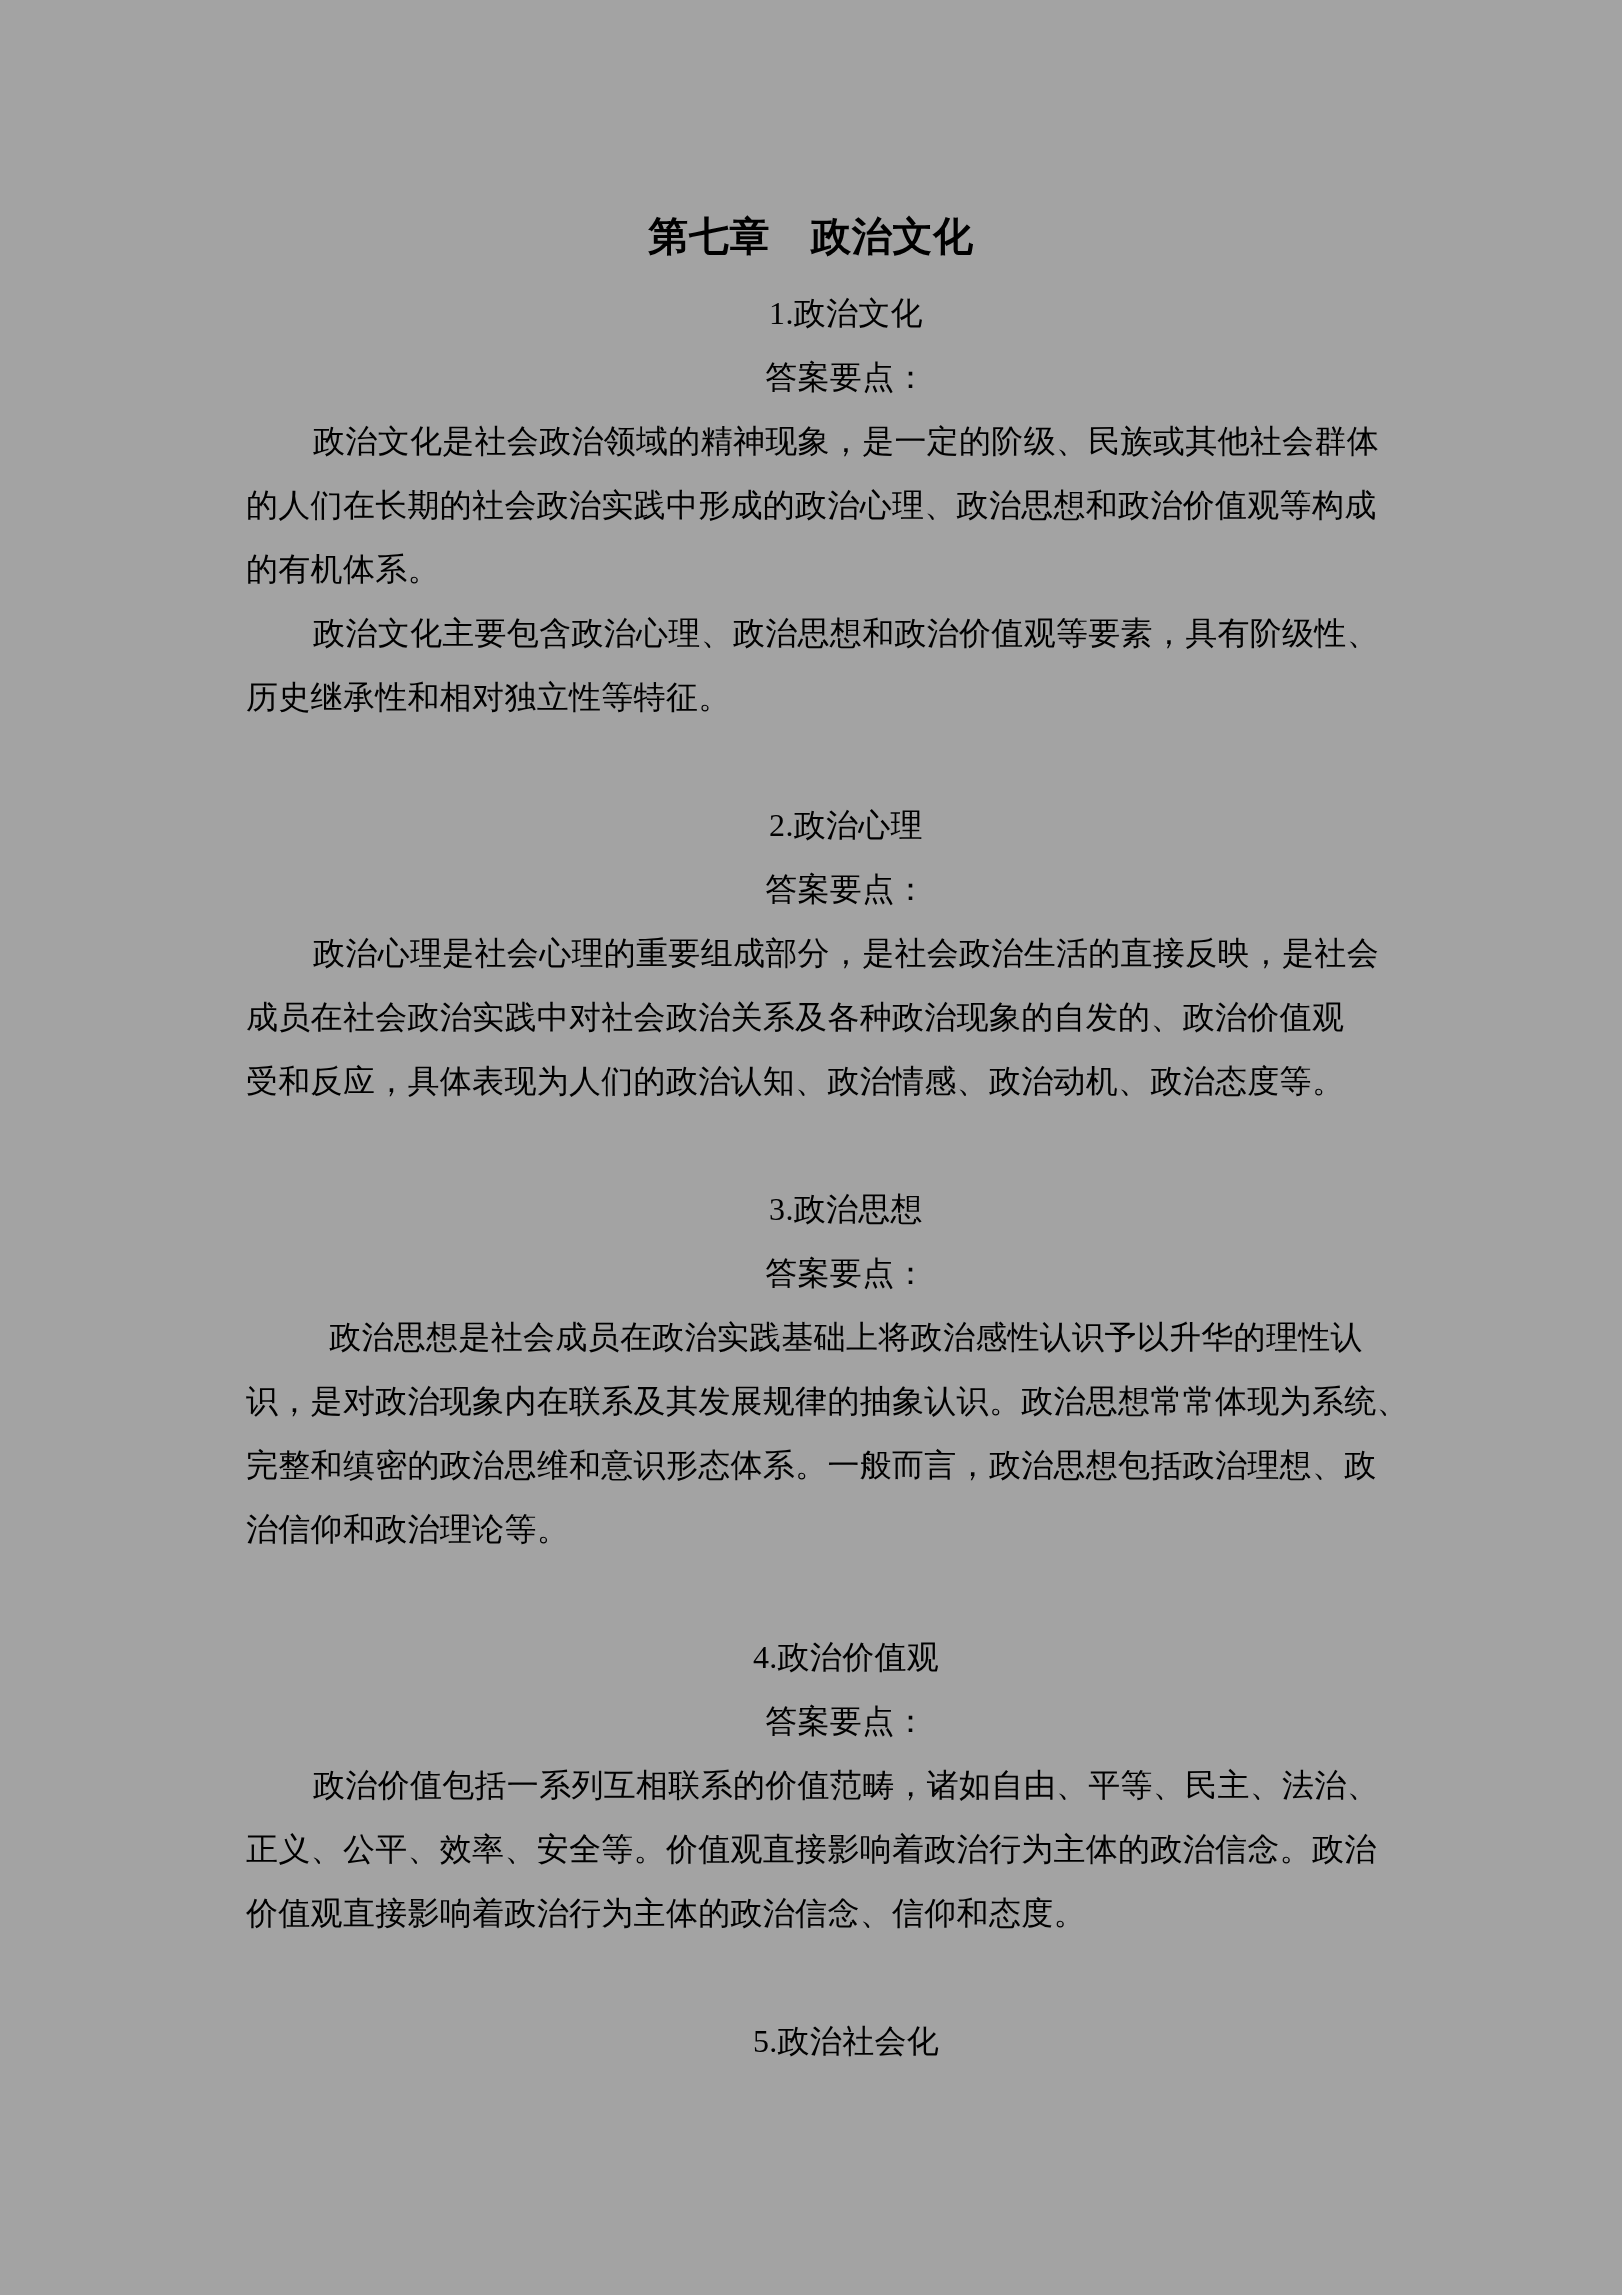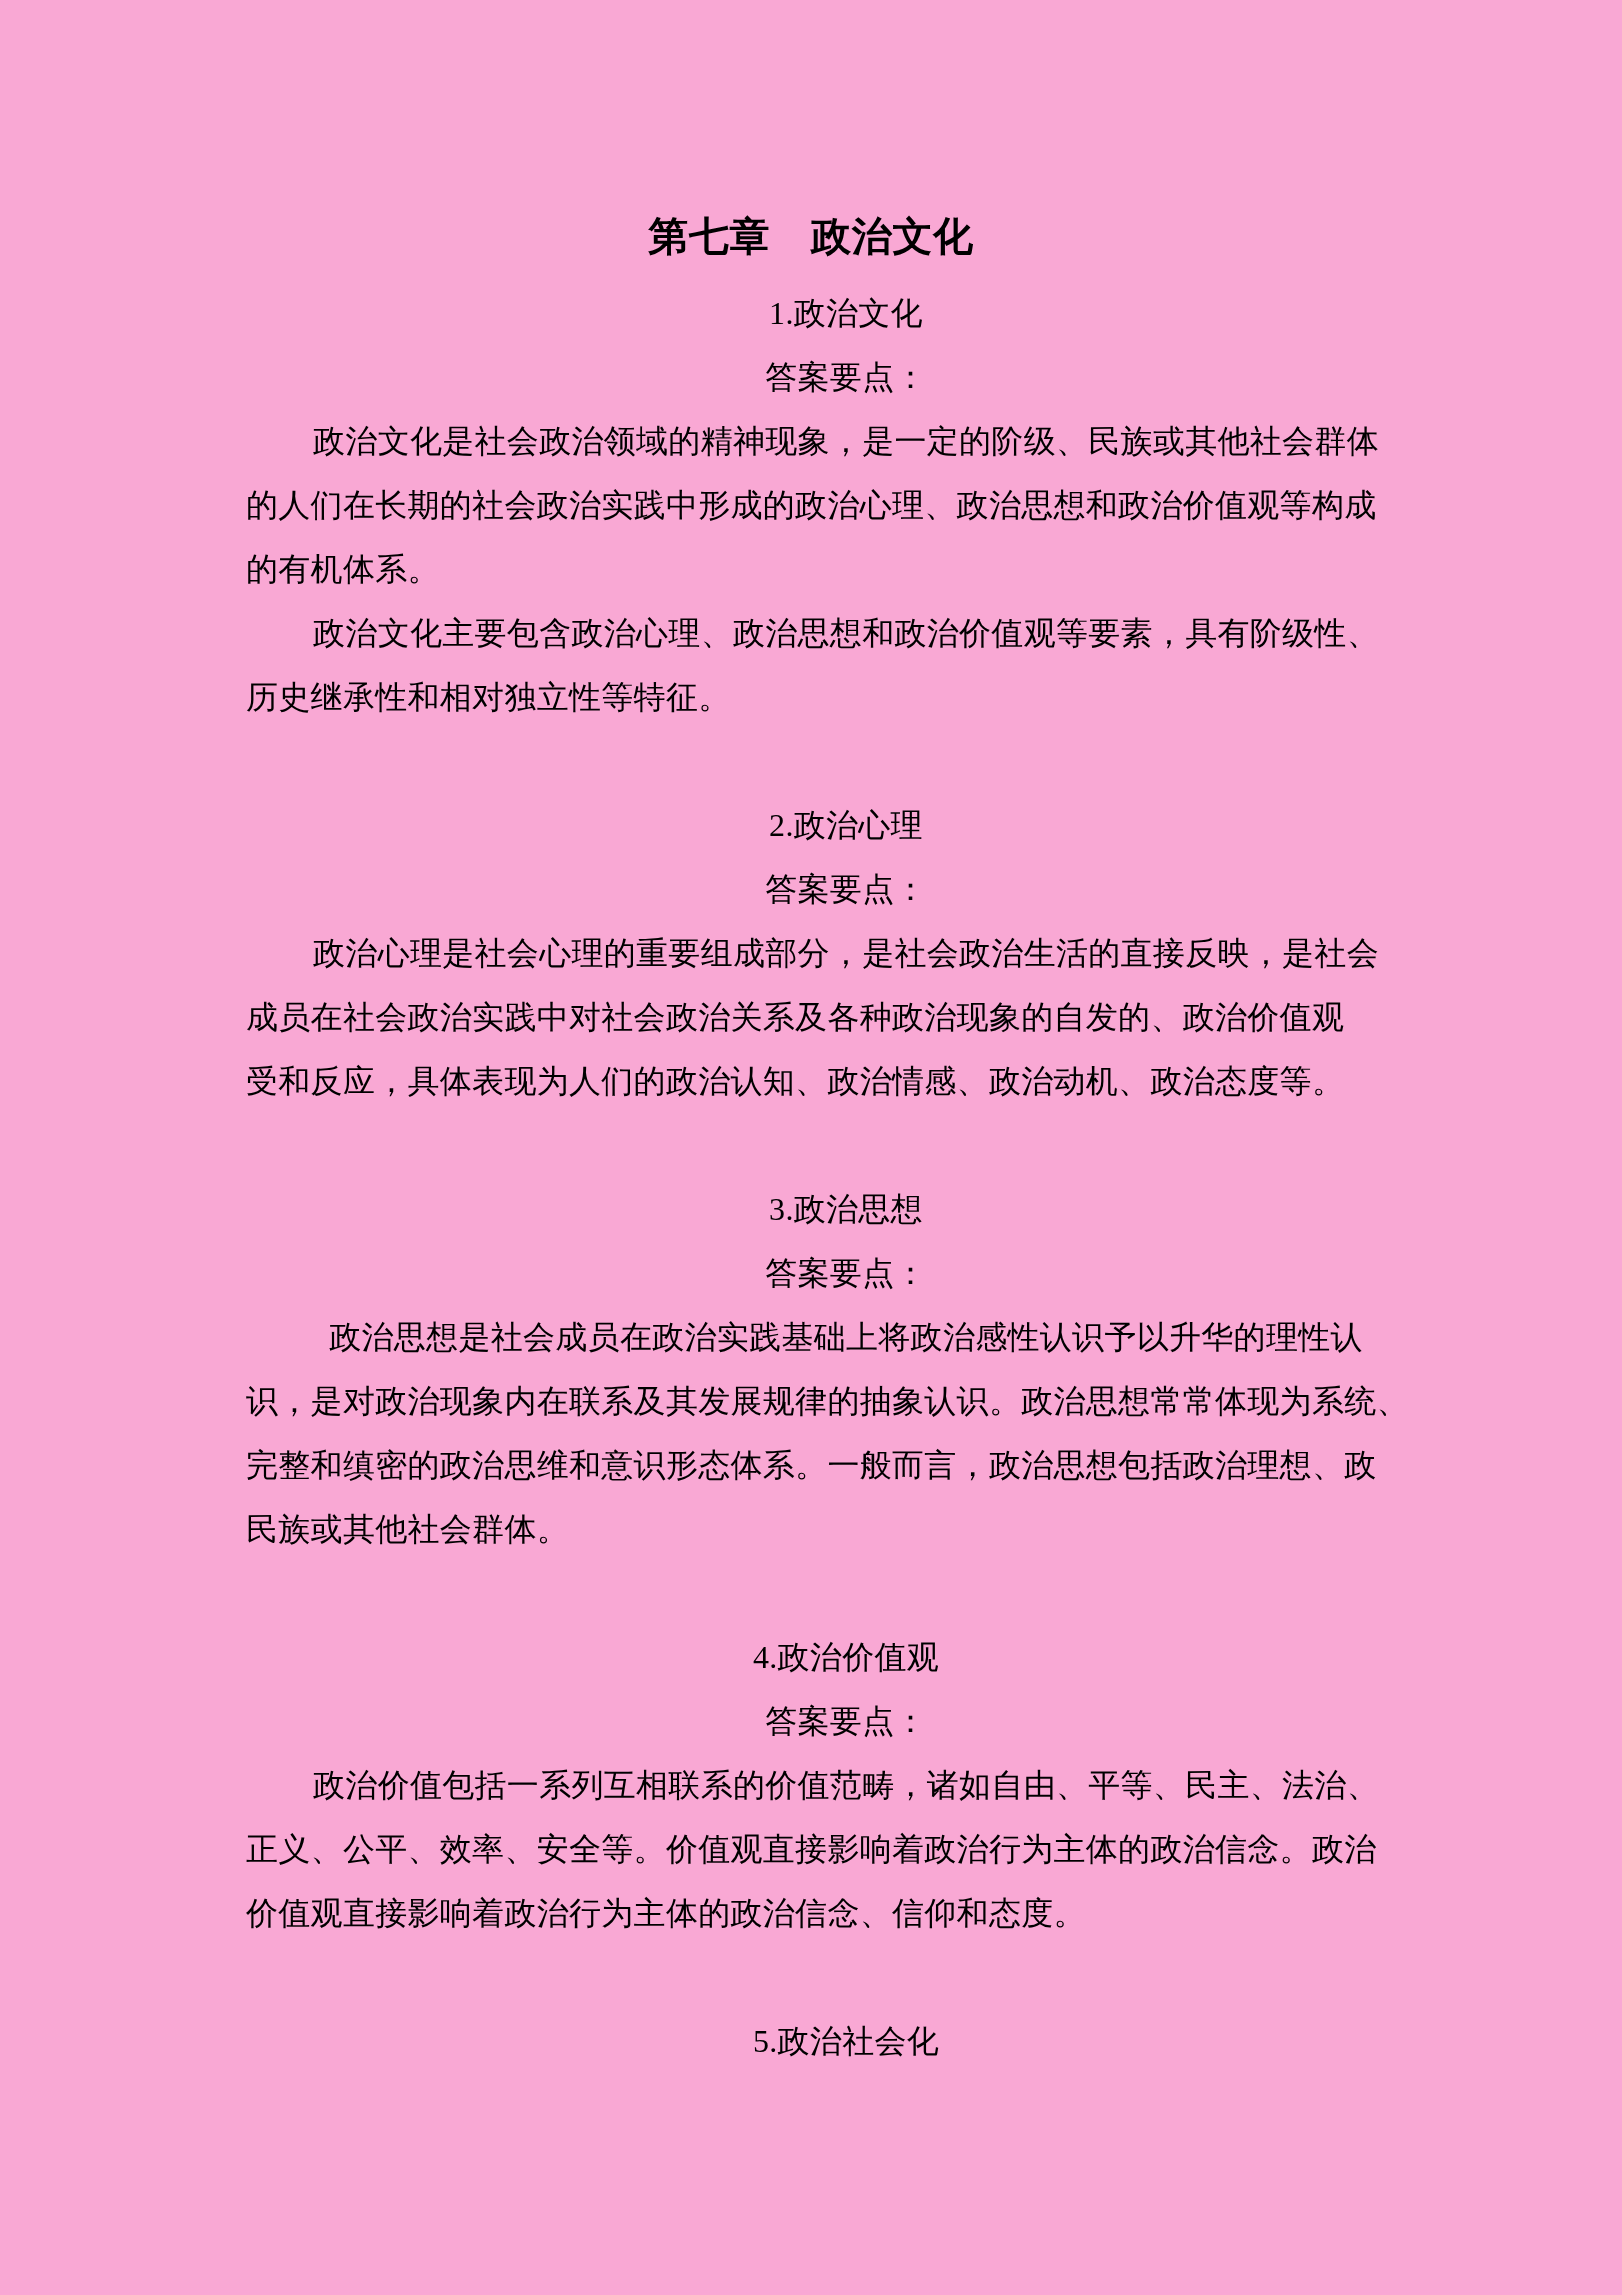--- a/index.html
+++ b/index.html
@@ -10,21 +10,21 @@
   body {
     width: 1622px;
     height: 2295px;
     font-family: "Liberation Serif", "DejaVu Serif", serif;
     color: #000000;
   }
   .page {
     position: relative;
     width: 1622px;
     height: 2295px;
-    background: #f9a8d4;
+    background: #a3a3a3;
     overflow: hidden;
   }
   .chapter-title {
     position: absolute;
     top: 199px;
     left: 0;
     width: 100%;
     margin: 0;
     text-align: center;
     font-family: "Liberation Sans", "DejaVu Sans", sans-serif;
@@ -73,21 +73,21 @@
       <div class="line indent">答案要点：</div>
       <div class="line indent">政治心理是社会心理的重要组成部分，是社会政治生活的直接反映，是社会</div>
       <div class="line">成员在社会政治实践中对社会政治关系及各种政治现象的自发的、政治价值观</div>
       <div class="line">受和反应，具体表现为人们的政治认知、政治情感、政治动机、政治态度等。</div>
       <div class="line blank"></div>
       <div class="line indent">3.政治思想</div>
       <div class="line indent">答案要点：</div>
       <div class="line indent">政治思想是社会成员在政治实践基础上将政治感性认识予以升华的理性认</div>
       <div class="line">识，是对政治现象内在联系及其发展规律的抽象认识。政治思想常常体现为系统、</div>
       <div class="line">完整和缜密的政治思维和意识形态体系。一般而言，政治思想包括政治理想、政</div>
-      <div class="line">民族或其他社会群体。</div>
+      <div class="line">治信仰和政治理论等。</div>
       <div class="line blank"></div>
       <div class="line indent">4.政治价值观</div>
       <div class="line indent">答案要点：</div>
       <div class="line indent">政治价值包括一系列互相联系的价值范畴，诸如自由、平等、民主、法治、</div>
       <div class="line">正义、公平、效率、安全等。价值观直接影响着政治行为主体的政治信念。政治</div>
       <div class="line">价值观直接影响着政治行为主体的政治信念、信仰和态度。</div>
       <div class="line blank"></div>
       <div class="line indent">5.政治社会化</div>
     </div>
 </div>

